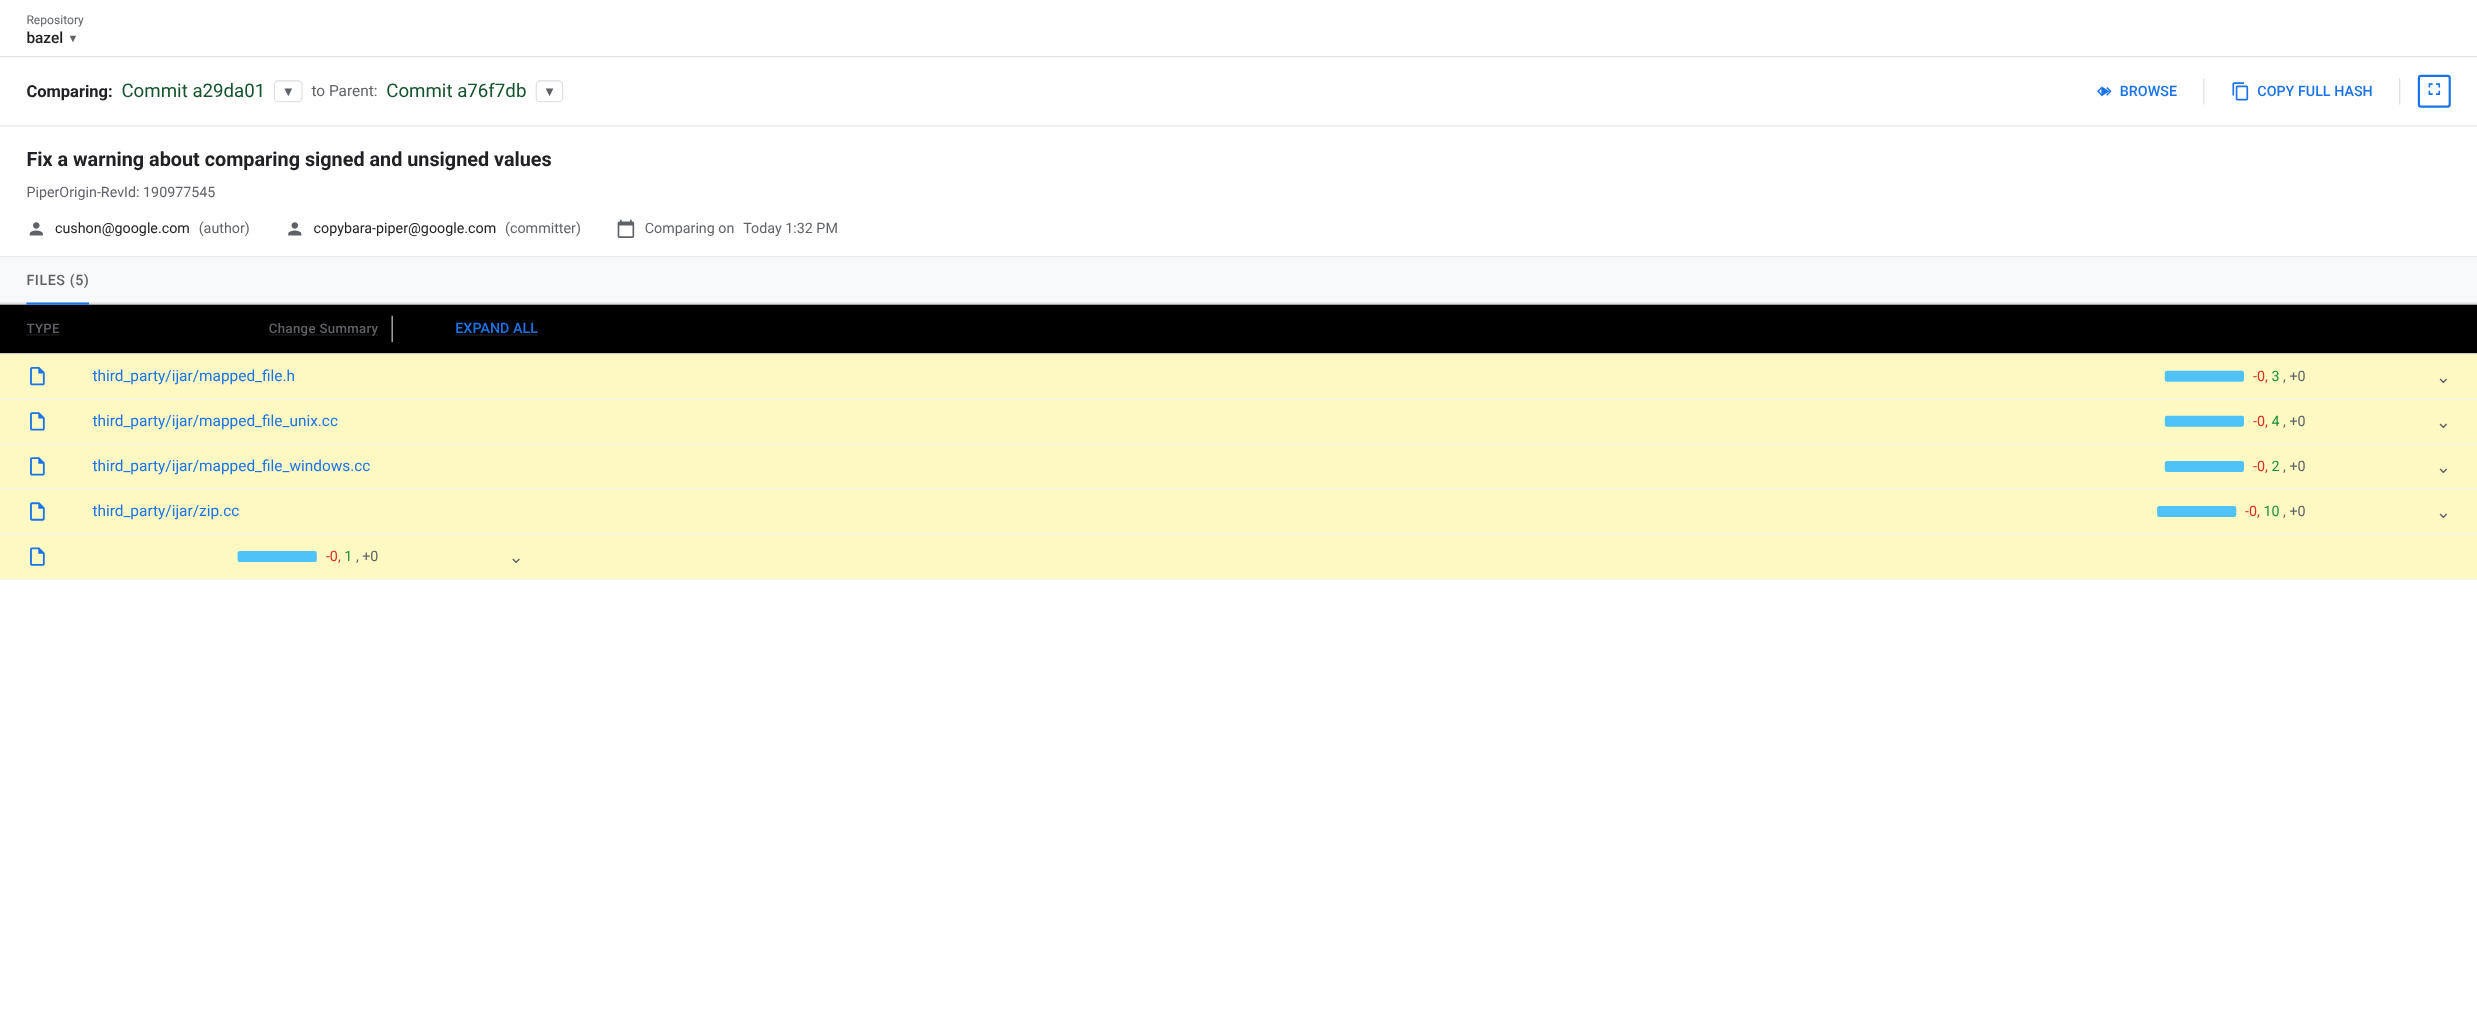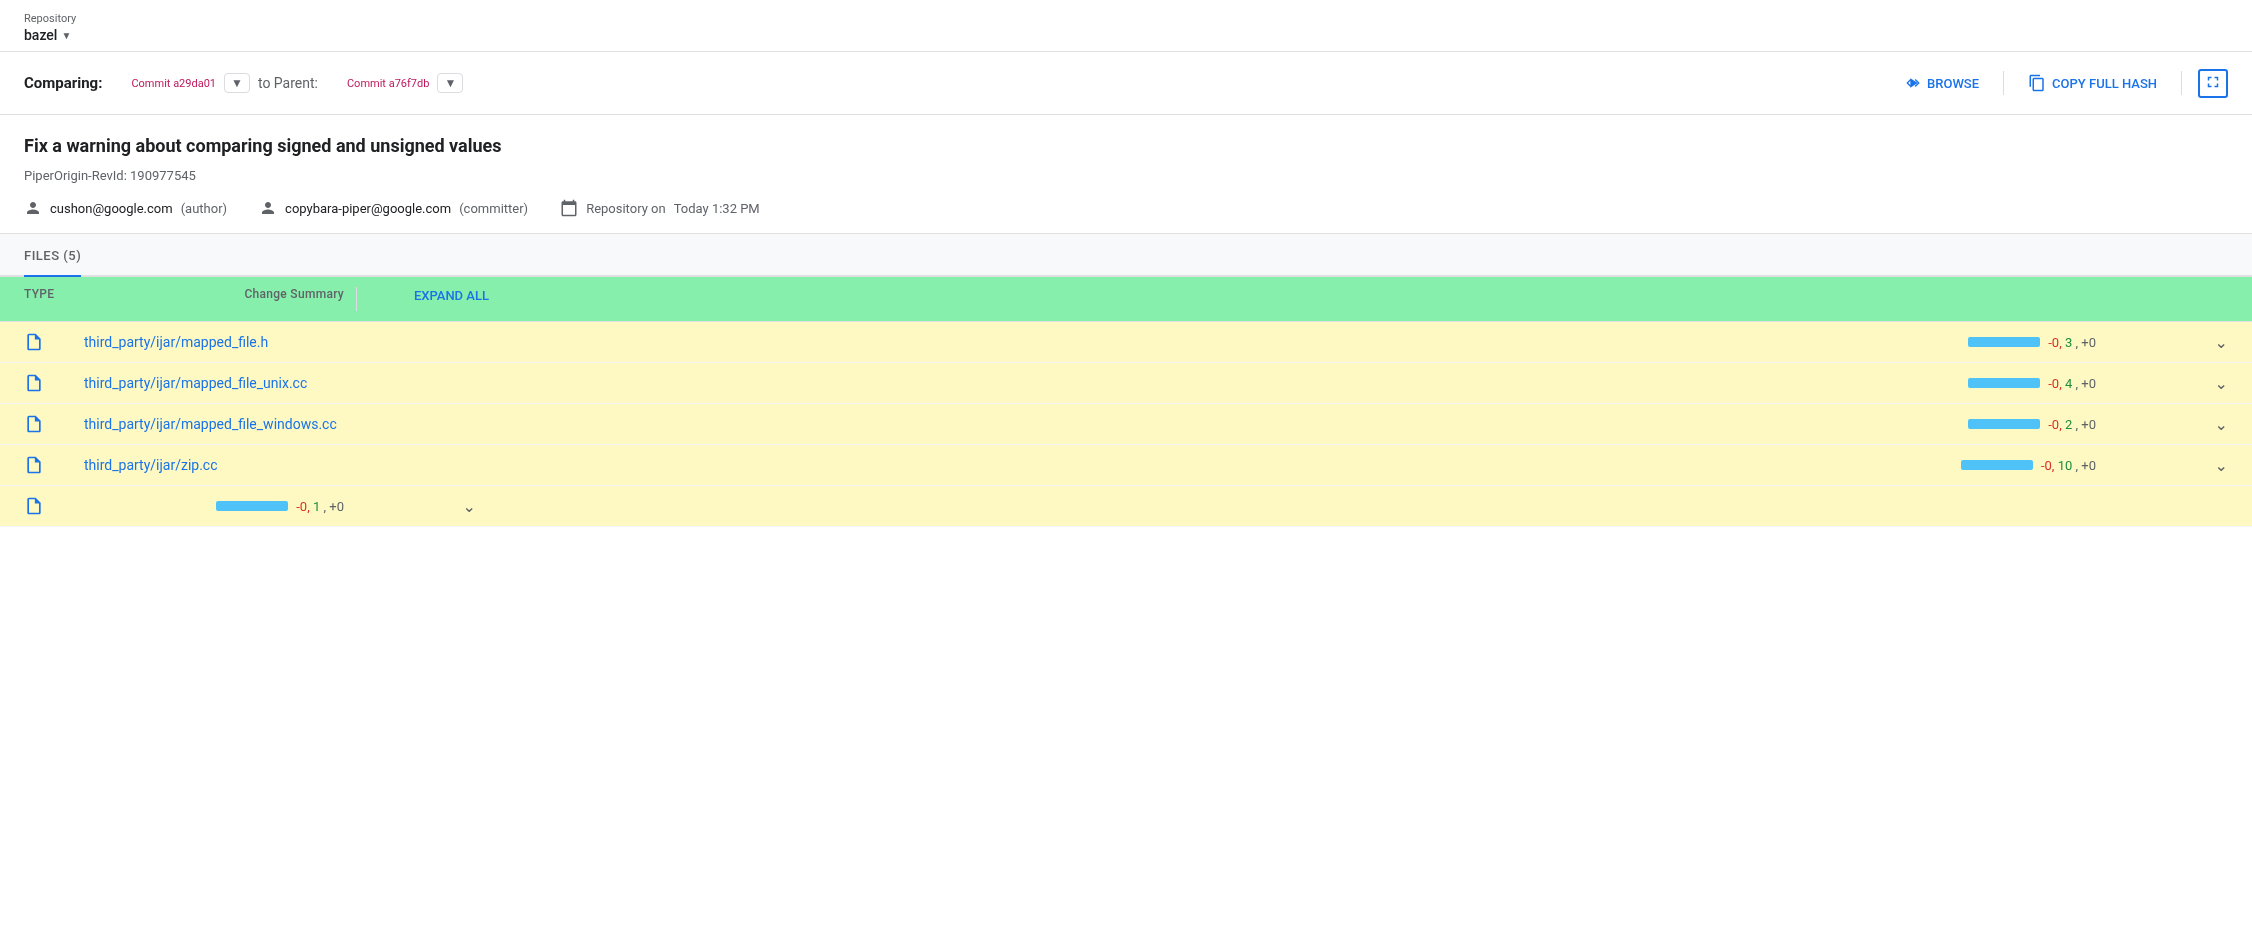--- a/index.html
+++ b/index.html
@@ -36,27 +36,26 @@
       padding: 16px 24px;
       border-bottom: 1px solid #e0e0e0;
       gap: 8px;
     }
     .comparing-bar .label {
       font-weight: 700;
       font-size: 15px;
       color: #202124;
     }
     .comparing-bar .commit-link {
-      color: #be185d;
-      font-size: 11px;
+      color: #14532d;
+      font-size: 17px;
       text-decoration: none;
       display: flex;
       align-items: center;
       gap: 4px;
-      margin-left: 21px;
     }
     .comparing-bar .dropdown-btn {
       border: 1px solid #dadce0;
       border-radius: 4px;
       padding: 2px 6px;
       cursor: pointer;
       color: #5f6368;
       font-size: 12px;
       background: #fff;
     }
@@ -135,22 +134,24 @@
       font-size: 13px;
       font-weight: 500;
       color: #5f6368;
       letter-spacing: 0.5px;
       border-bottom: 2px solid #1a73e8;
       margin-bottom: -2px;
     }
     .files-table-header {
       padding: 10px 24px;
       display: flex;
+      align-items: center;
       border-bottom: 1px solid #e0e0e0;
-      background: #86efac;
+      background: #000000;
+      text-decoration: underline;
     }
     .col-type {
       width: 60px;
       font-size: 12px;
       font-weight: 500;
       color: #5f6368;
       text-transform: uppercase;
       letter-spacing: 0.3px;
     }
     .col-path {
@@ -296,21 +297,21 @@
       <svg class="person-icon" viewBox="0 0 24 24">
         <path d="M12 12c2.21 0 4-1.79 4-4s-1.79-4-4-4-4 1.79-4 4 1.79 4 4 4zm0 2c-2.67 0-8 1.34-8 4v2h16v-2c0-2.66-5.33-4-8-4z"></path>
       </svg>
       <span class="author-name">copybara-piper@google.com</span>
       <span>(committer)</span>
     </div>
     <div class="meta-item">
       <svg class="calendar-icon" viewBox="0 0 24 24">
         <path d="M20 3h-1V1h-2v2H7V1H5v2H4c-1.1 0-2 .9-2 2v16c0 1.1.9 2 2 2h16c1.1 0 2-.9 2-2V5c0-1.1-.9-2-2-2zm0 18H4V8h16v13z"></path>
       </svg>
-      <span>Repository on</span>
+      <span>Comparing on</span>
       <span>Today 1:32 PM</span>
     </div>
   </div>
 </div>
 
 <div class="files-section">
   <div class="files-tab-bar">
     <div class="files-tab">FILES (5)</div>
   </div>
 

